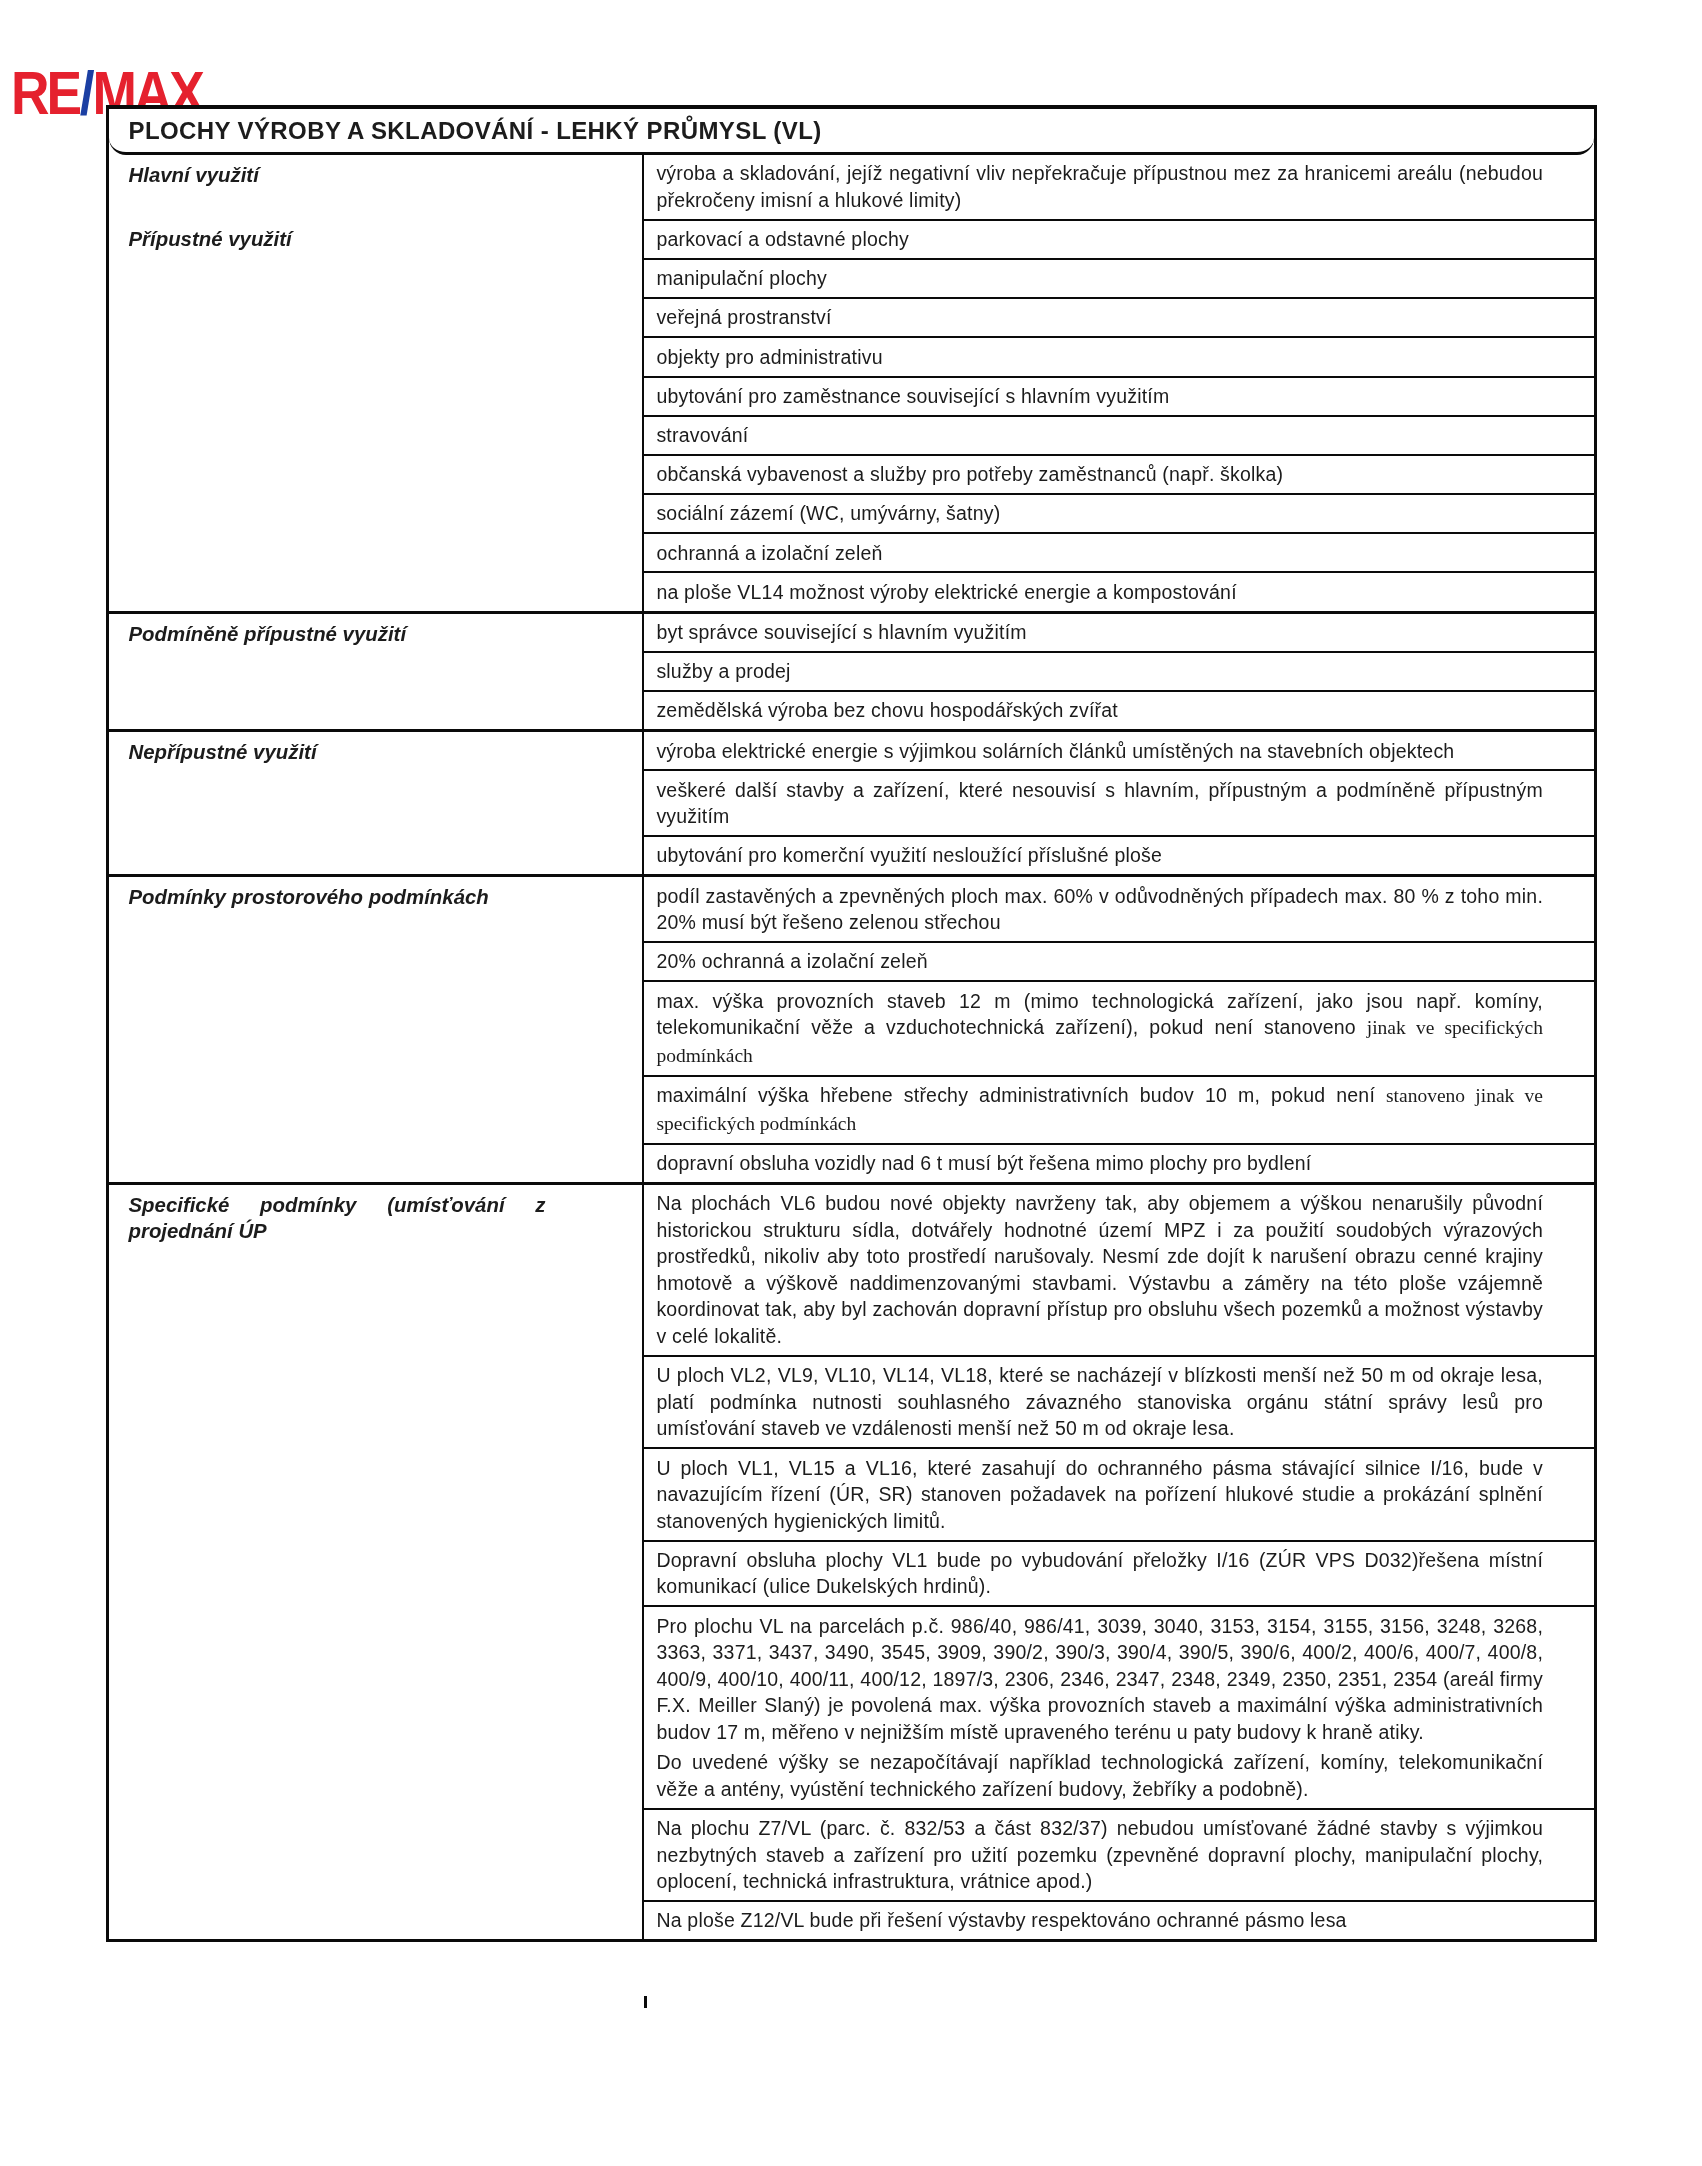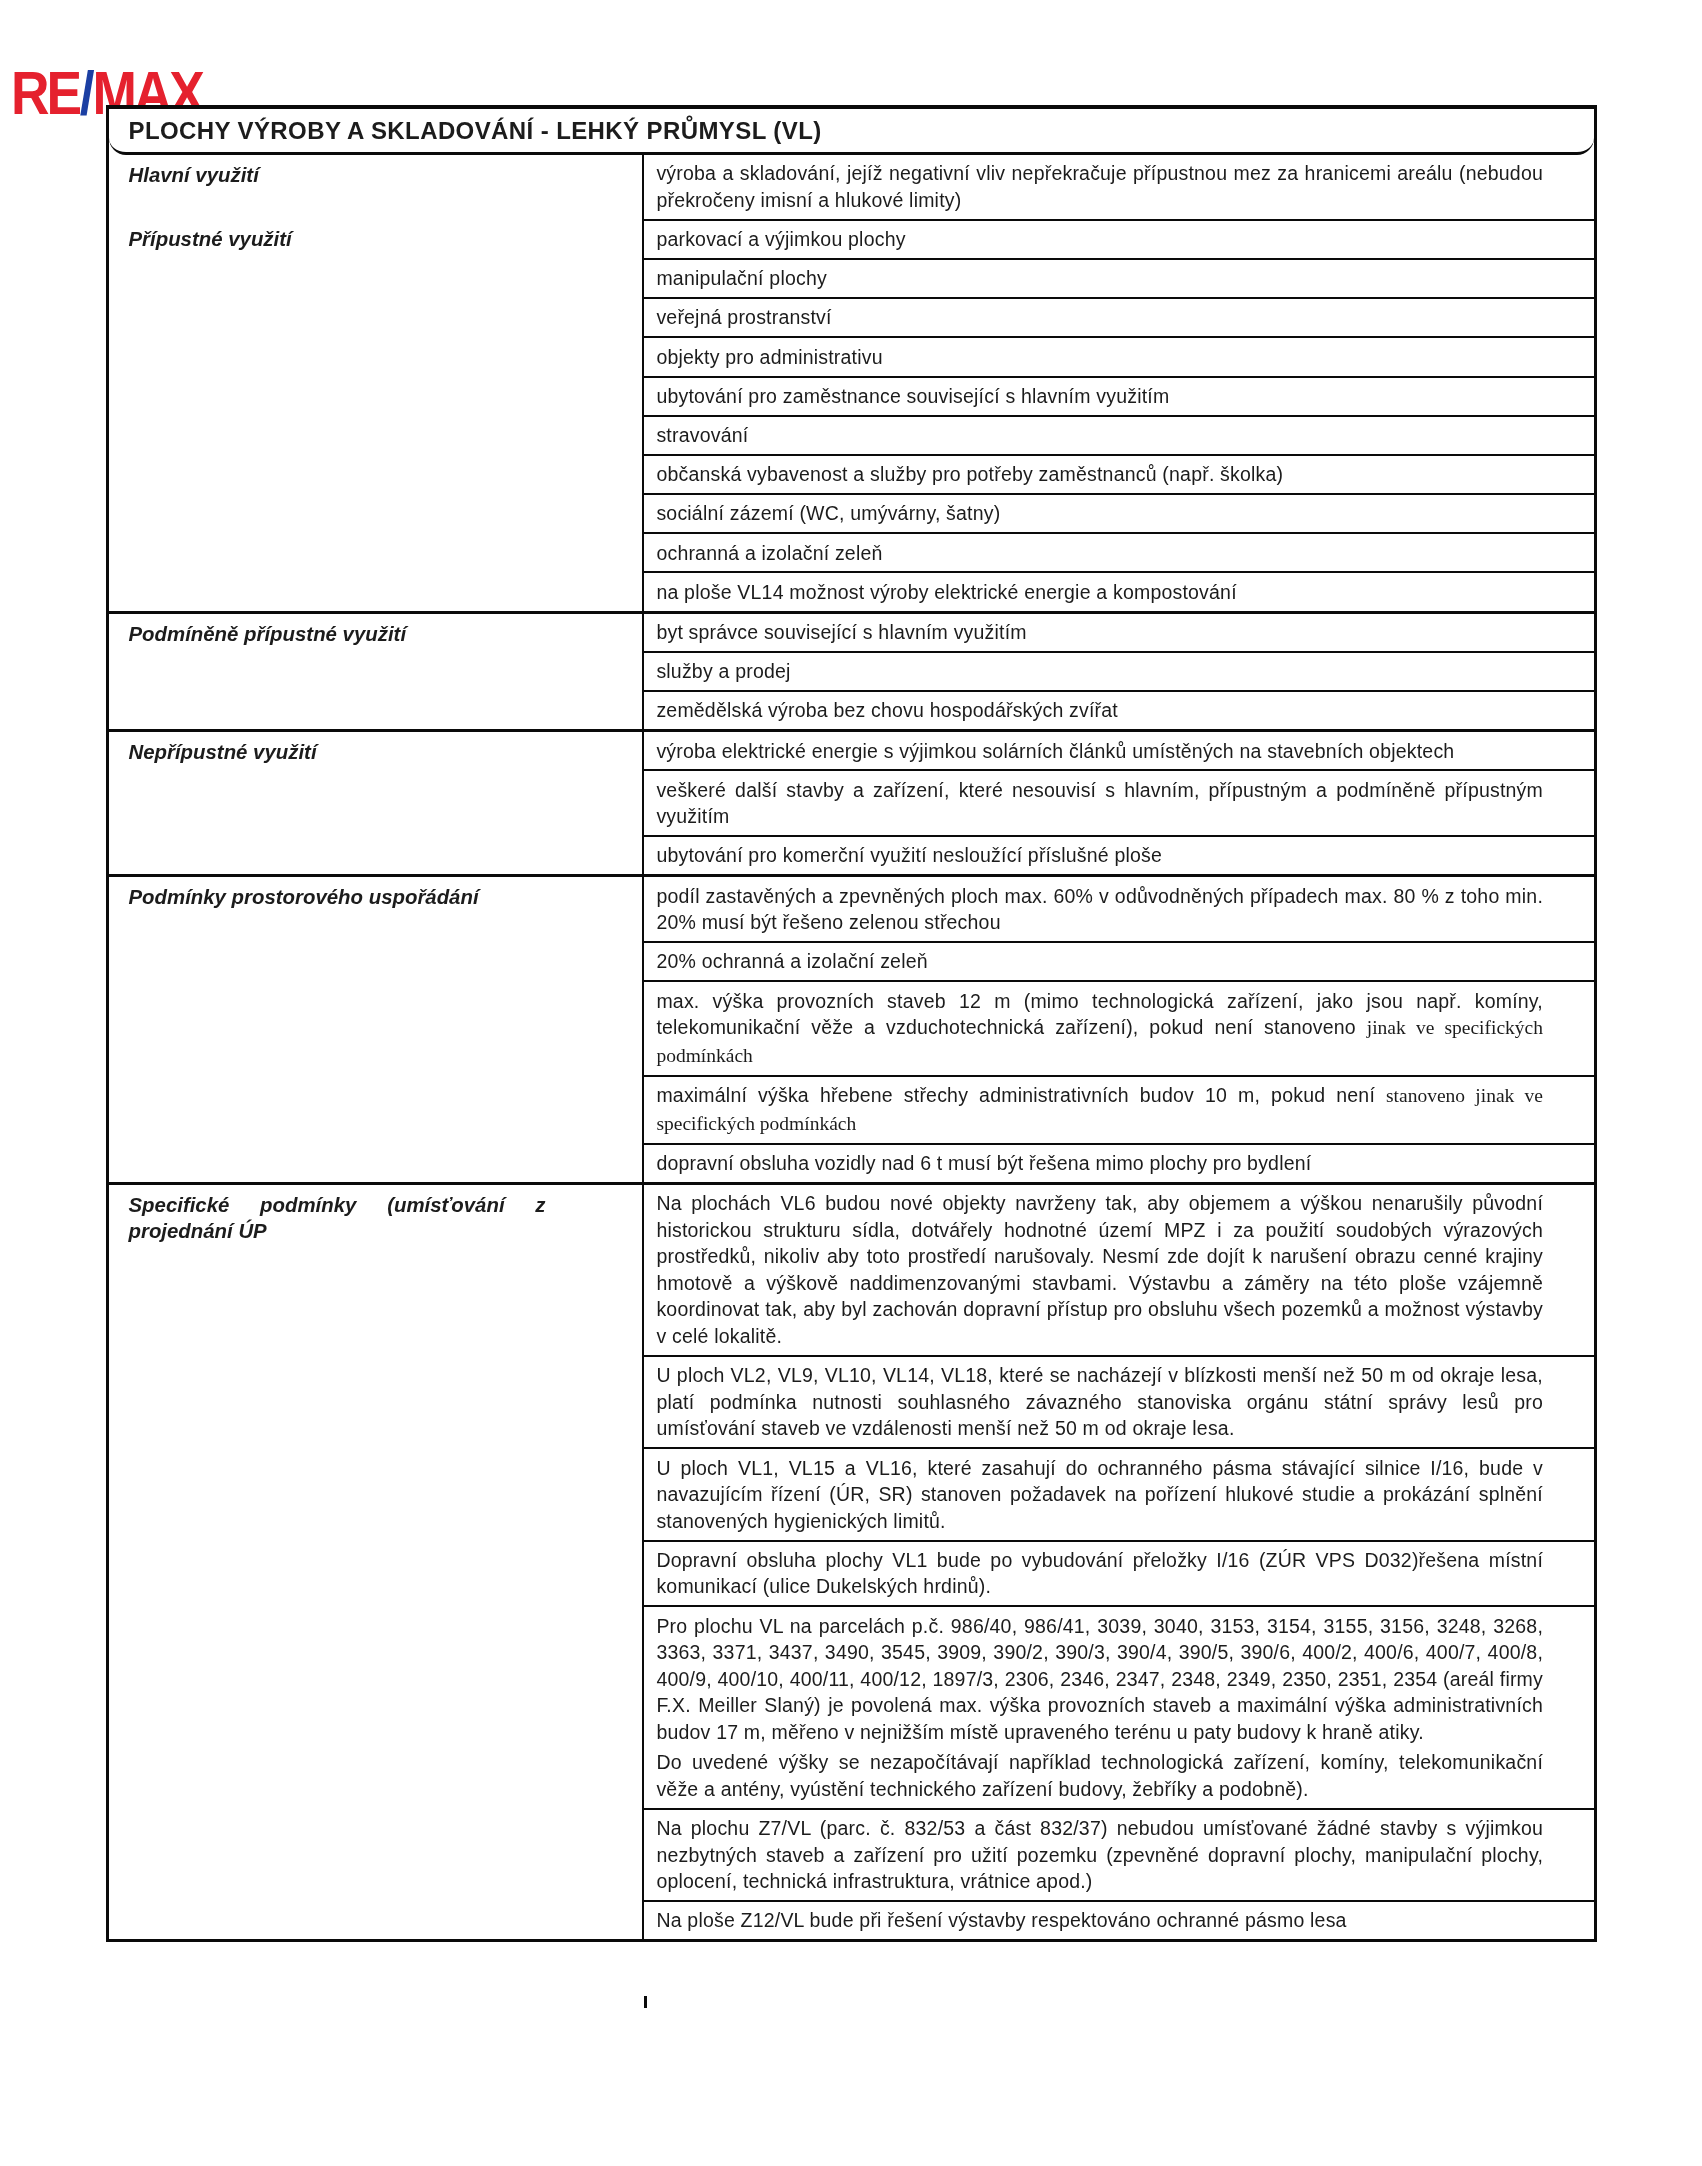--- a/index.html
+++ b/index.html
@@ -97,21 +97,21 @@
       <div class="section">
         <div class="label-col">
           <div class="label">Hlavní využití</div>
           <div class="label second">Přípustné využití</div>
         </div>
         <div class="rows-col">
           <div class="cell">
             <div class="para"><span>výroba a skladování, jejíž negativní vliv nepřekračuje přípustnou mez za hranicemi areálu (nebudou překročeny imisní a hlukové limity)</span></div>
           </div>
           <div class="cell">
-            <div class="para"><span>parkovací a výjimkou plochy</span></div>
+            <div class="para"><span>parkovací a odstavné plochy</span></div>
           </div>
           <div class="cell">
             <div class="para"><span>manipulační plochy</span></div>
           </div>
           <div class="cell">
             <div class="para"><span>veřejná prostranství</span></div>
           </div>
           <div class="cell">
             <div class="para"><span>objekty pro administrativu</span></div>
           </div>
@@ -162,21 +162,21 @@
           <div class="cell">
             <div class="para"><span>veškeré další stavby a zařízení, které nesouvisí s hlavním, přípustným a podmíněně přípustným využitím</span></div>
           </div>
           <div class="cell">
             <div class="para"><span>ubytování pro komerční využití nesloužící příslušné ploše</span></div>
           </div>
         </div>
       </div>
       <div class="section">
         <div class="label-col">
-          <div class="label">Podmínky prostorového uspořádání</div>
+          <div class="label">Podmínky prostorového podmínkách</div>
         </div>
         <div class="rows-col">
           <div class="cell">
             <div class="para"><span>podíl zastavěných a zpevněných ploch max. 60% v odůvodněných případech max. 80 % z toho min. 20% musí být řešeno zelenou střechou</span></div>
           </div>
           <div class="cell">
             <div class="para"><span>20% ochranná  a izolační zeleň</span></div>
           </div>
           <div class="cell">
             <div class="para"><span>max. výška provozních staveb 12 m (mimo technologická zařízení, jako jsou např. komíny, telekomunikační věže a vzduchotechnická zařízení), pokud není stanoveno </span><span class="serif">jinak ve specifických podmínkách</span></div>

